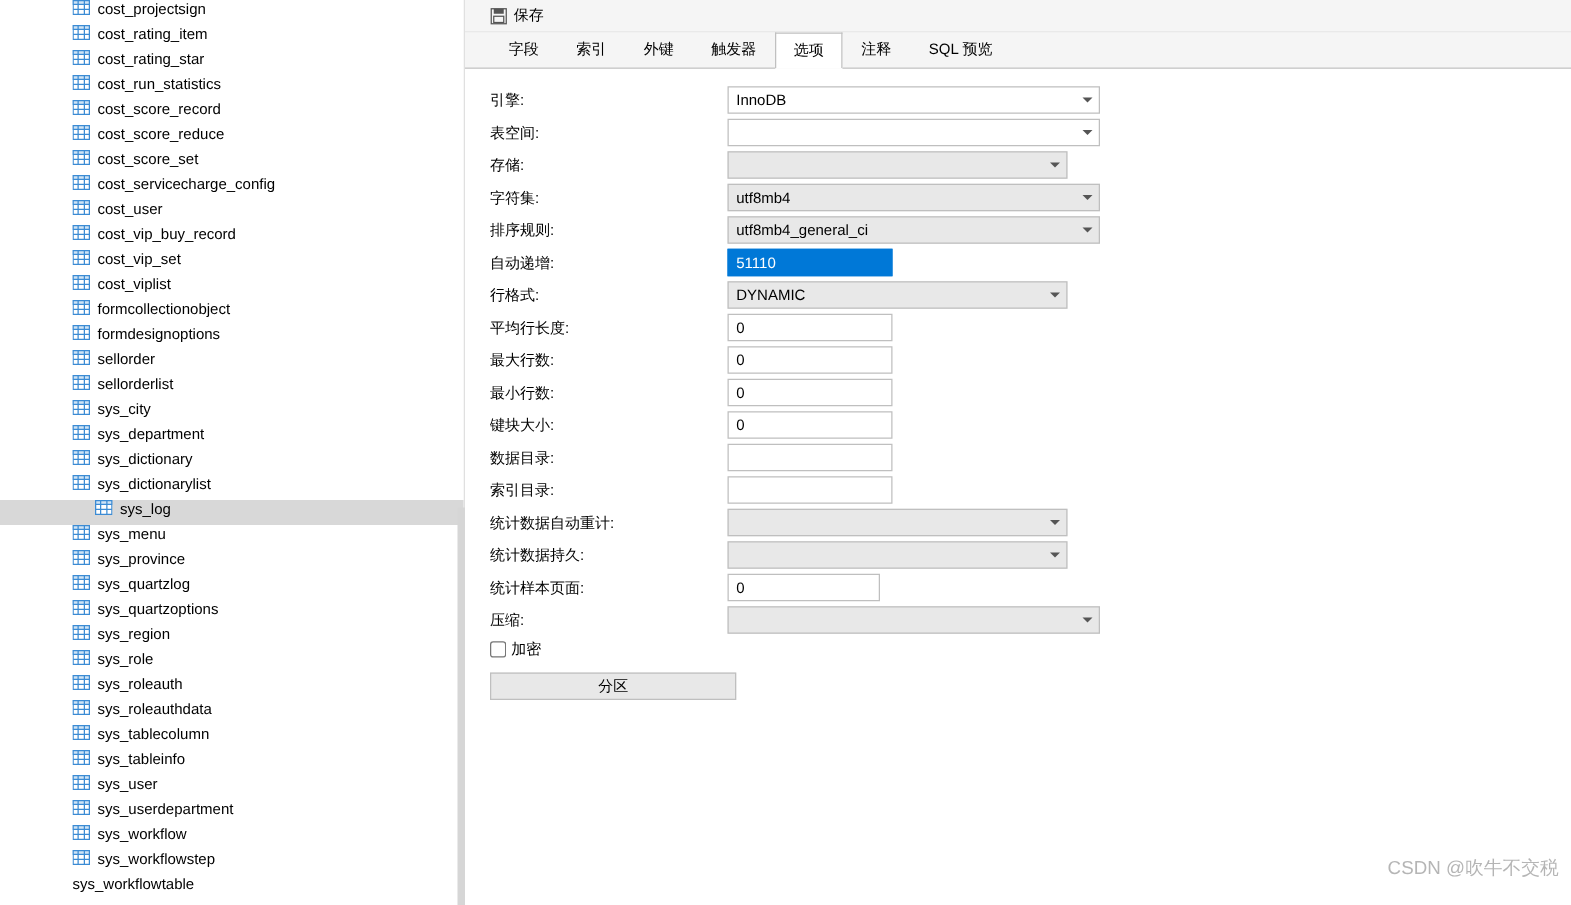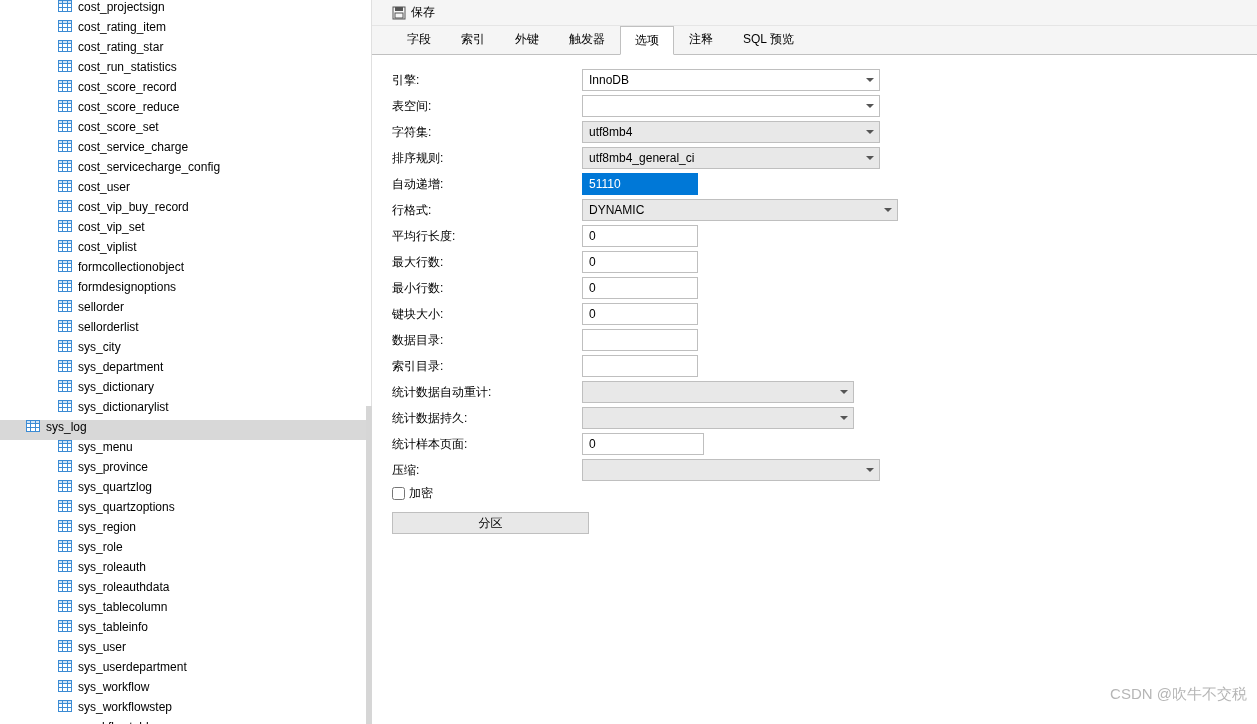--- a/index.html
+++ b/index.html
@@ -29,21 +29,21 @@
   height: 20px;
   padding: 0 2px;
   cursor: pointer;
   white-space: nowrap;
 }
 .tree-item.selected {
   background: #d8d8d8;
 }
 .tree-item.selected-wrap {
   margin-left: -56px;
-  padding-left: 26px;
+  padding-left: 76px;
 }
 .table-icon {
   width: 14px;
   height: 12px;
   margin-right: 6px;
   display: inline-flex;
   flex-shrink: 0;
 }
 .table-icon svg { width: 100%; height: 100%; }
 .tree-label { color: #000; }
@@ -113,21 +113,21 @@
   font-size: 12px;
 }
 .form-control {
   height: 22px;
   border: 1px solid #bfbfbf;
   font-size: 12px;
   padding: 0 6px;
   background: #fff;
 }
 .form-control.wide { width: 298px; }
-.form-control.narrow { width: 116px; }
+.form-control.narrow { width: 132px; }
 .form-control.sel {
   background: #e8e8e8;
   padding-right: 28px;
   -webkit-appearance: none;
   appearance: none;
 }
 .select-wrap {
   position: relative;
   display: inline-block;
 }
@@ -272,32 +272,20 @@
       <div class="tree-item">
         <span class="table-icon">
           <svg viewBox="0 0 14 12">
             <rect x="0.5" y="0.5" width="13" height="11" fill="#fff" stroke="#3b8bd4"></rect>
             <rect x="0.5" y="0.5" width="13" height="3" fill="#cfe3f5" stroke="#3b8bd4"></rect>
             <line x1="4.5" y1="0.5" x2="4.5" y2="11.5" stroke="#3b8bd4"></line>
             <line x1="9.5" y1="0.5" x2="9.5" y2="11.5" stroke="#3b8bd4"></line>
             <line x1="0.5" y1="7.5" x2="13.5" y2="7.5" stroke="#3b8bd4"></line>
           </svg>
         </span>
-        <span class="tree-label">cost_service_charge</span>
-      </div>
-      <div class="tree-item">
-        <span class="table-icon">
-          <svg viewBox="0 0 14 12">
-            <rect x="0.5" y="0.5" width="13" height="11" fill="#fff" stroke="#3b8bd4"></rect>
-            <rect x="0.5" y="0.5" width="13" height="3" fill="#cfe3f5" stroke="#3b8bd4"></rect>
-            <line x1="4.5" y1="0.5" x2="4.5" y2="11.5" stroke="#3b8bd4"></line>
-            <line x1="9.5" y1="0.5" x2="9.5" y2="11.5" stroke="#3b8bd4"></line>
-            <line x1="0.5" y1="7.5" x2="13.5" y2="7.5" stroke="#3b8bd4"></line>
-          </svg>
-        </span>
         <span class="tree-label">cost_servicecharge_config</span>
       </div>
       <div class="tree-item">
         <span class="table-icon">
           <svg viewBox="0 0 14 12">
             <rect x="0.5" y="0.5" width="13" height="11" fill="#fff" stroke="#3b8bd4"></rect>
             <rect x="0.5" y="0.5" width="13" height="3" fill="#cfe3f5" stroke="#3b8bd4"></rect>
             <line x1="4.5" y1="0.5" x2="4.5" y2="11.5" stroke="#3b8bd4"></line>
             <line x1="9.5" y1="0.5" x2="9.5" y2="11.5" stroke="#3b8bd4"></line>
             <line x1="0.5" y1="7.5" x2="13.5" y2="7.5" stroke="#3b8bd4"></line>
@@ -653,34 +641,38 @@
 
     <div class="form-row">
       <div class="form-label">引擎:</div>
       <div class="select-wrap"><input class="form-control wide" value="InnoDB" style=""></div>
     </div>
     <div class="form-row">
       <div class="form-label">表空间:</div>
       <div class="select-wrap"><input class="form-control wide" value="" style=""></div>
     </div>
     <div class="form-row">
+      <div class="form-label">存储:</div>
+      <div class="select-wrap"><input class="form-control wide sel" style="width: 272px;" value=""></div>
+    </div>
+    <div class="form-row">
       <div class="form-label">字符集:</div>
       <div class="select-wrap"><input class="form-control wide sel" value="utf8mb4" style=""></div>
     </div>
     <div class="form-row">
       <div class="form-label">排序规则:</div>
       <div class="select-wrap"><input class="form-control wide sel" value="utf8mb4_general_ci" style=""></div>
     </div>
     <div class="form-row">
       <div class="form-label">自动递增:</div>
       <input class="form-control narrow auto-inc" value="51110" style="">
     </div>
     <div class="form-row">
       <div class="form-label">行格式:</div>
-      <div class="select-wrap"><input class="form-control wide sel" style="width: 316px;" value="DYNAMIC"></div>
+      <div class="select-wrap"><input class="form-control wide sel" style="width: 272px;" value="DYNAMIC"></div>
     </div>
     <div class="form-row">
       <div class="form-label">平均行长度:</div>
       <input class="form-control narrow" value="0" style="">
     </div>
     <div class="form-row">
       <div class="form-label">最大行数:</div>
       <input class="form-control narrow" value="0" style="">
     </div>
     <div class="form-row">

